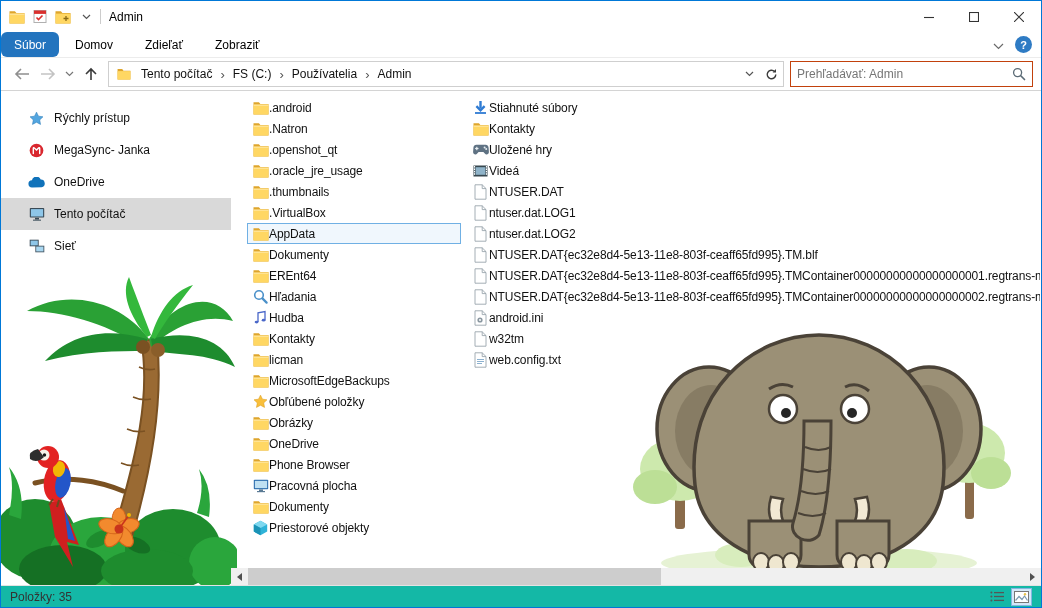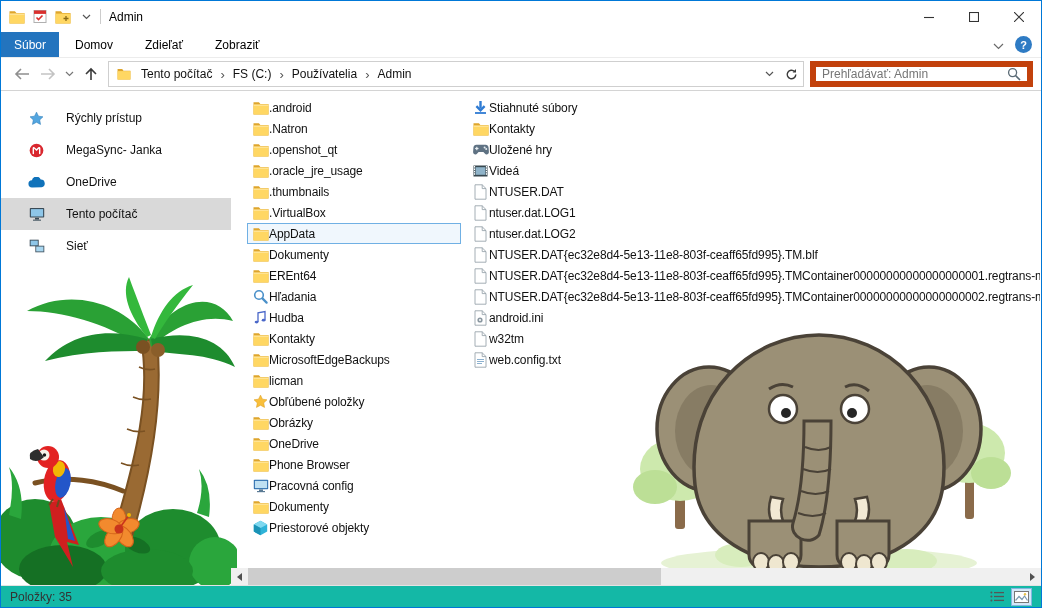--- a/index.html
+++ b/index.html
@@ -11,43 +11,43 @@
   .titlebar{height:31px;display:flex;align-items:center;padding-left:7px;background:#fff;}
   .qat{display:flex;align-items:center;gap:5px;}
   .qat .icon-box{width:18px;height:18px;display:flex;align-items:center;justify-content:center;}
   .tb-divider{width:1px;height:15px;background:#ccc;margin:0 8px 0 5px;}
   .title-text{font-size:12px;color:#000;}
   .win-controls{margin-left:auto;display:flex;height:100%;}
   .wc{width:45px;height:100%;display:flex;align-items:center;justify-content:center;}
 
   
   .tabs-row{height:26px;display:flex;align-items:stretch;background:#fff;border-bottom:1px solid #ececec;position:relative;}
-  .file-tab{width:58px;background:#2374be;color:#fff;font-size:12px;display:flex;align-items:center;justify-content:center;}
+  .file-tab{width:58px;background:#2374be;color:#fff;font-size:12px;display:flex;align-items:center;justify-content:center;border-radius:6px;}
   .tab{padding:0 16px;display:flex;align-items:center;font-size:12px;color:#000000;}
   .ribbon-right{position:absolute;right:9px;top:0;height:100%;display:flex;align-items:center;gap:11px;}
   .help-btn{width:17px;height:17px;border-radius:50%;background:#2e7bc4;color:#fff;font-size:11px;font-weight:bold;display:flex;align-items:center;justify-content:center;}
 
   
   .addr-row{height:33px;display:flex;align-items:center;padding:0 8px;gap:1px;border-bottom:1px solid #d4d4d4;background:#fff;}
   .nav-btn{width:25px;height:26px;display:flex;align-items:center;justify-content:center;}
   .addr-box{flex:1;height:26px;border:1px solid #cfcfcf;display:flex;align-items:center;padding:0 2px 0 5px;margin:0 5px 0 4px;background:#fff;}
   .addr-box .icon-box{width:20px;display:flex;justify-content:center;}
   .crumb{padding:0 7px;font-size:12px;color:#111;}
   .crumb-sep{font-size:13px;color:#555;padding:0 1px;line-height:1;}
   .addr-right{margin-left:auto;display:flex;align-items:center;gap:2px;}
   .addr-right .nav-btn{width:20px;}
-  .search-box{width:223px;height:26px;border:6px solid #c2410c;display:flex;align-items:center;background:#fff;}
+  .search-box{width:243px;height:26px;border:1px solid #c2410c;display:flex;align-items:center;background:#fff;}
   .search-box input{flex:1;min-width:0;border:none;outline:none;font-size:12px;padding:0 6px;font-family:inherit;color:#333;background:transparent;}
   input::placeholder{color:#767676;opacity:1;}
   .search-icon-box{width:26px;display:flex;justify-content:center;}
 
   
   .main{position:relative;height:494px;background:#fff;}
   .sidebar{position:absolute;left:0;top:0;width:230px;height:100%;padding-top:11px;}
-  .side-item{height:32px;display:flex;align-items:center;gap:21px;padding-left:27px;font-size:12px;color:#111;}
+  .side-item{height:32px;display:flex;align-items:center;gap:9px;padding-left:27px;font-size:12px;color:#111;}
   .side-item .icon-box{width:17px;display:flex;justify-content:center;flex:none;}
   .side-item.selected{background:#d9d9d9;}
 
   .file-area{position:absolute;left:230px;top:0;right:0;bottom:0;}
   .col{position:absolute;top:6px;}
   #col1{left:16px;width:214px;}
   #col2{left:236px;right:1px;overflow:hidden;}
   .file-row{height:21px;display:flex;align-items:center;gap:0;padding:0 5px;font-size:12px;letter-spacing:-0.1px;color:#111;white-space:nowrap;}
   .file-row .icon-box{width:17px;display:flex;justify-content:center;flex:none;}
   .file-row.selected{outline:1px solid #70b0e4;outline-offset:-1px;background:#f0f7fd;}
@@ -370,31 +370,31 @@
             <span class="row-label">Kontakty</span>
           </div>
           <div class="file-row">
             <span class="icon-box">
               <svg width="16" height="14" viewBox="0 0 16 14">
                 <path d="M.5 1.2h5.4l1.5 1.9h8.1v10.4H.5z" fill="#dea52c"></path>
                 <path d="M.5 3.6h15v9.9H.5z" fill="#ffd763"></path>
                 <path d="M.5 3.6h15v1.1H.5z" fill="#ffe9a6"></path>
               </svg>
             </span>
+            <span class="row-label">licman</span>
+          </div>
+          <div class="file-row">
+            <span class="icon-box">
+              <svg width="16" height="14" viewBox="0 0 16 14">
+                <path d="M.5 1.2h5.4l1.5 1.9h8.1v10.4H.5z" fill="#dea52c"></path>
+                <path d="M.5 3.6h15v9.9H.5z" fill="#ffd763"></path>
+                <path d="M.5 3.6h15v1.1H.5z" fill="#ffe9a6"></path>
+              </svg>
+            </span>
             <span class="row-label">MicrosoftEdgeBackups</span>
-          </div>
-          <div class="file-row">
-            <span class="icon-box">
-              <svg width="16" height="14" viewBox="0 0 16 14">
-                <path d="M.5 1.2h5.4l1.5 1.9h8.1v10.4H.5z" fill="#dea52c"></path>
-                <path d="M.5 3.6h15v9.9H.5z" fill="#ffd763"></path>
-                <path d="M.5 3.6h15v1.1H.5z" fill="#ffe9a6"></path>
-              </svg>
-            </span>
-            <span class="row-label">licman</span>
           </div>
           <div class="file-row">
             <span class="icon-box">
               <svg width="15" height="15" viewBox="0 0 16 16">
                 <path d="M8 1.2l2.1 4.3 4.8.7-3.5 3.3.9 4.8L8 12l-4.3 2.3.9-4.8L1.1 6.2l4.8-.7z" fill="#f9bf3b" stroke="#dd9f1e" stroke-width=".6"></path>
               </svg>
             </span>
             <span class="row-label">Obľúbené položky</span>
           </div>
           <div class="file-row">
@@ -429,21 +429,21 @@
           </div>
           <div class="file-row">
             <span class="icon-box">
               <svg width="16" height="14" viewBox="0 0 16 14">
                 <rect x="0.8" y="0.8" width="14.4" height="9.4" rx="0.8" fill="#2f6fae"></rect>
                 <rect x="1.9" y="1.9" width="12.2" height="7.2" fill="#bfe0f2"></rect>
                 <rect x="6" y="10.4" width="4" height="1.6" fill="#5a7a94"></rect>
                 <rect x="4" y="12" width="8" height="1.2" fill="#5a7a94"></rect>
               </svg>
             </span>
-            <span class="row-label">Pracovná config</span>
+            <span class="row-label">Pracovná plocha</span>
           </div>
           <div class="file-row">
             <span class="icon-box">
               <svg width="16" height="14" viewBox="0 0 16 14">
                 <path d="M.5 1.2h5.4l1.5 1.9h8.1v10.4H.5z" fill="#dea52c"></path>
                 <path d="M.5 3.6h15v9.9H.5z" fill="#ffd763"></path>
                 <path d="M.5 3.6h15v1.1H.5z" fill="#ffe9a6"></path>
               </svg>
             </span>
             <span class="row-label">Dokumenty</span>

